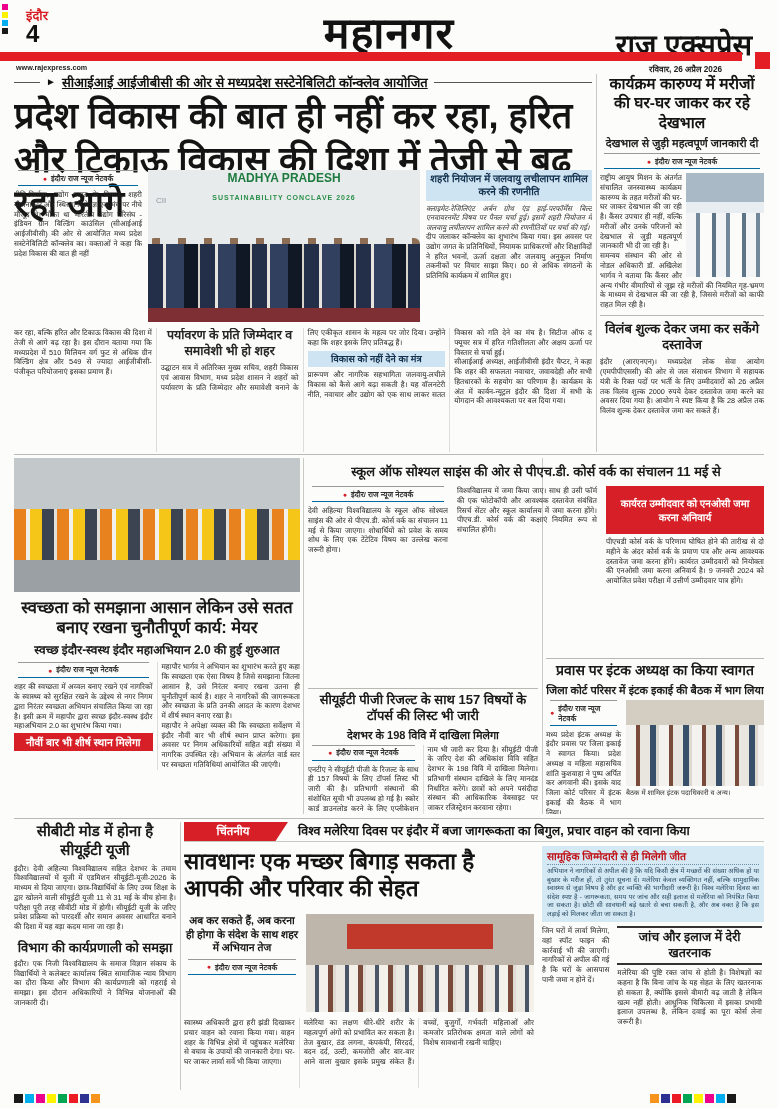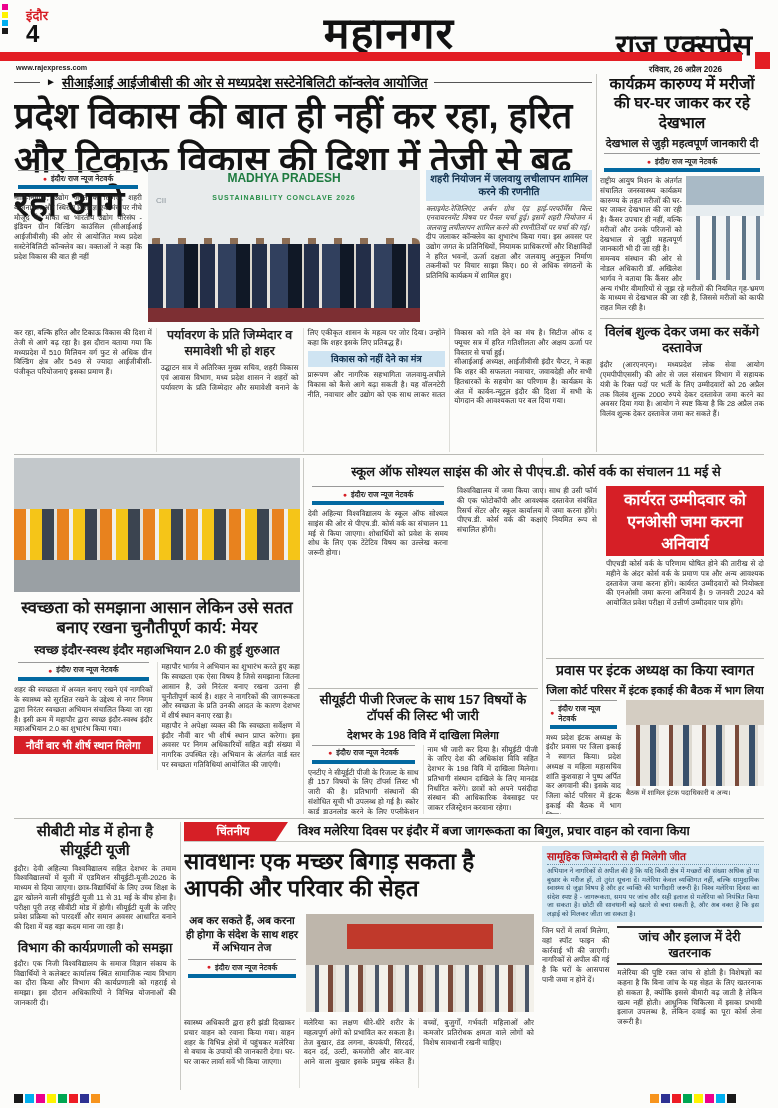--- a/index.html
+++ b/index.html
@@ -8,21 +8,21 @@
   
   .abs{position:absolute;}
   .hline{position:absolute;height:1px;background:#b9b9b4;}
   .vline{position:absolute;width:1px;background:#c9c9c4;}
   .body-txt{font-size:7.3px;line-height:1.34;text-align:justify;color:#262626;}
   .cols2{column-count:2;column-gap:9px;column-rule:1px solid #ddddd8;}
   .cols3{column-count:3;column-gap:9px;column-rule:1px solid #ddddd8;}
   .cols4{column-count:4;column-gap:9px;column-rule:1px solid #ddddd8;}
   .byline{display:flex;align-items:center;justify-content:center;gap:4px;
           font-size:7.6px;font-weight:bold;color:#333;
-          border-top:1px solid #999;border-bottom:4px solid #0369a1;padding:2px 0;margin:0 4px 4px;}
+          border-top:1px solid #999;border-bottom:1px solid #0369a1;padding:2px 0;margin:0 4px 4px;}
   .byline .dot{color:#d61f26;font-size:7px;line-height:1;}
   .redbox{background:#d61f26;color:#fff;font-weight:bold;text-align:center;}
   h1,h2,h3,p{margin:0;}
   
   .regrow{display:flex;gap:2px;}
   .regrow span{width:9px;height:9px;display:block;}
   .regcol{display:flex;flex-direction:column;gap:2px;}
   .regcol span{width:6px;height:6px;display:block;}
   .rc1{background:#00aeef}.rc2{background:#ec008c}.rc3{background:#fff200}.rc4{background:#1a1a1a}
   .rc5{background:#00a651}.rc6{background:#ed1c24}.rc7{background:#2e3192}.rc8{background:#f7941d}
@@ -80,21 +80,21 @@
   .swachh-hl{font-size:16.5px;font-weight:bold;line-height:1.22;text-align:center;margin-top:5px;}
   .swachh-sub{font-size:12px;font-weight:bold;text-align:center;margin:4px 0;}
   .swachh .redbox{font-size:10.5px;padding:2px 3px;margin:2px 0 4px;break-inside:avoid;}
   
   .shodh{position:absolute;left:308px;top:458px;width:456px;height:196px;overflow:hidden;}
   .shodh-hl{font-size:21px;font-weight:bold;text-align:center;line-height:1.15;}
   .shodh-sub{font-size:13px;font-weight:bold;text-align:center;margin:4px 0 6px;}
   .shodh-row{display:flex;gap:9px;}
   .shodh-row .c{width:140px;}
   .shodh-row .c.wide{width:158px;}
-  .shodh .redbox{font-size:16px;padding:2px 4px;margin-bottom:3px;}
+  .shodh .redbox{font-size:10px;padding:10px 4px;margin-bottom:3px;}
   
   .cuet{position:absolute;left:308px;top:692px;width:230px;height:122px;overflow:hidden;}
   .cuet-hl{font-size:13px;font-weight:bold;text-align:center;line-height:1.25;}
   .cuet-sub{font-size:11px;font-weight:bold;text-align:center;margin:2px 0 3px;}
   
   .intuc{position:absolute;left:546px;top:662px;width:218px;height:152px;overflow:hidden;}
   .intuc-hl{font-size:14px;font-weight:bold;text-align:center;line-height:1.25;}
   .intuc-sub{font-size:11px;font-weight:bold;text-align:center;margin:2px 0 3px;}
   .intuc-row{display:flex;gap:5px;}
   .intuc-photo{width:138px;height:86px;flex:0 0 auto;position:relative;background:#d4cdc2;}

